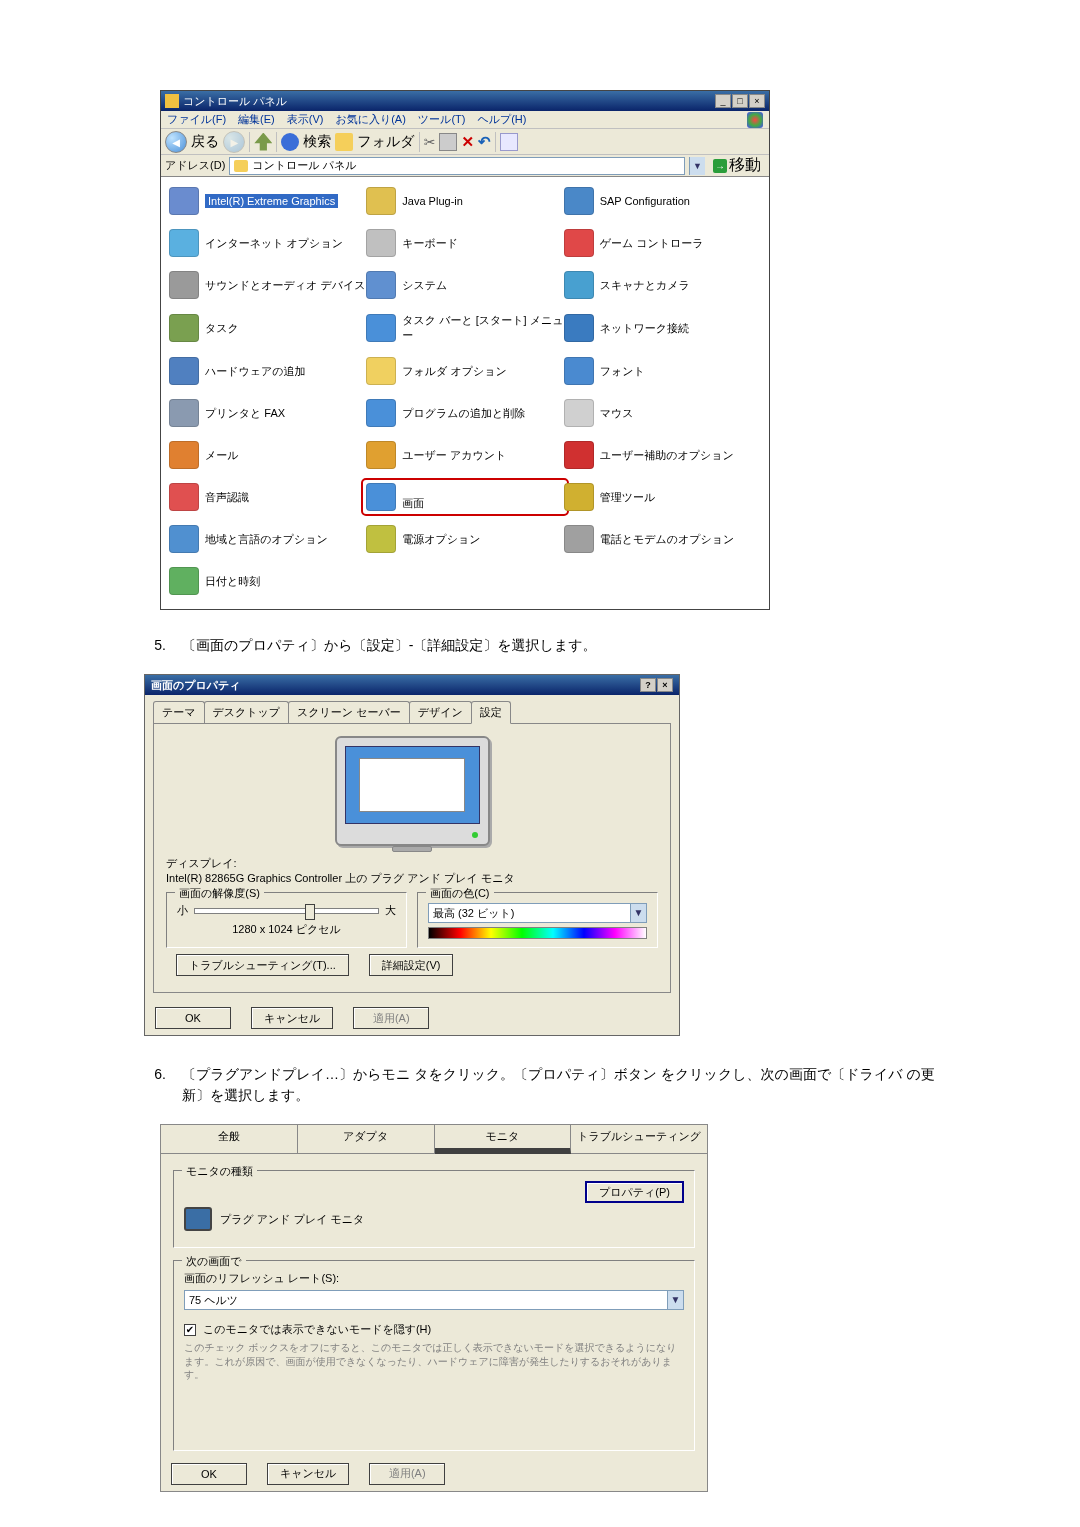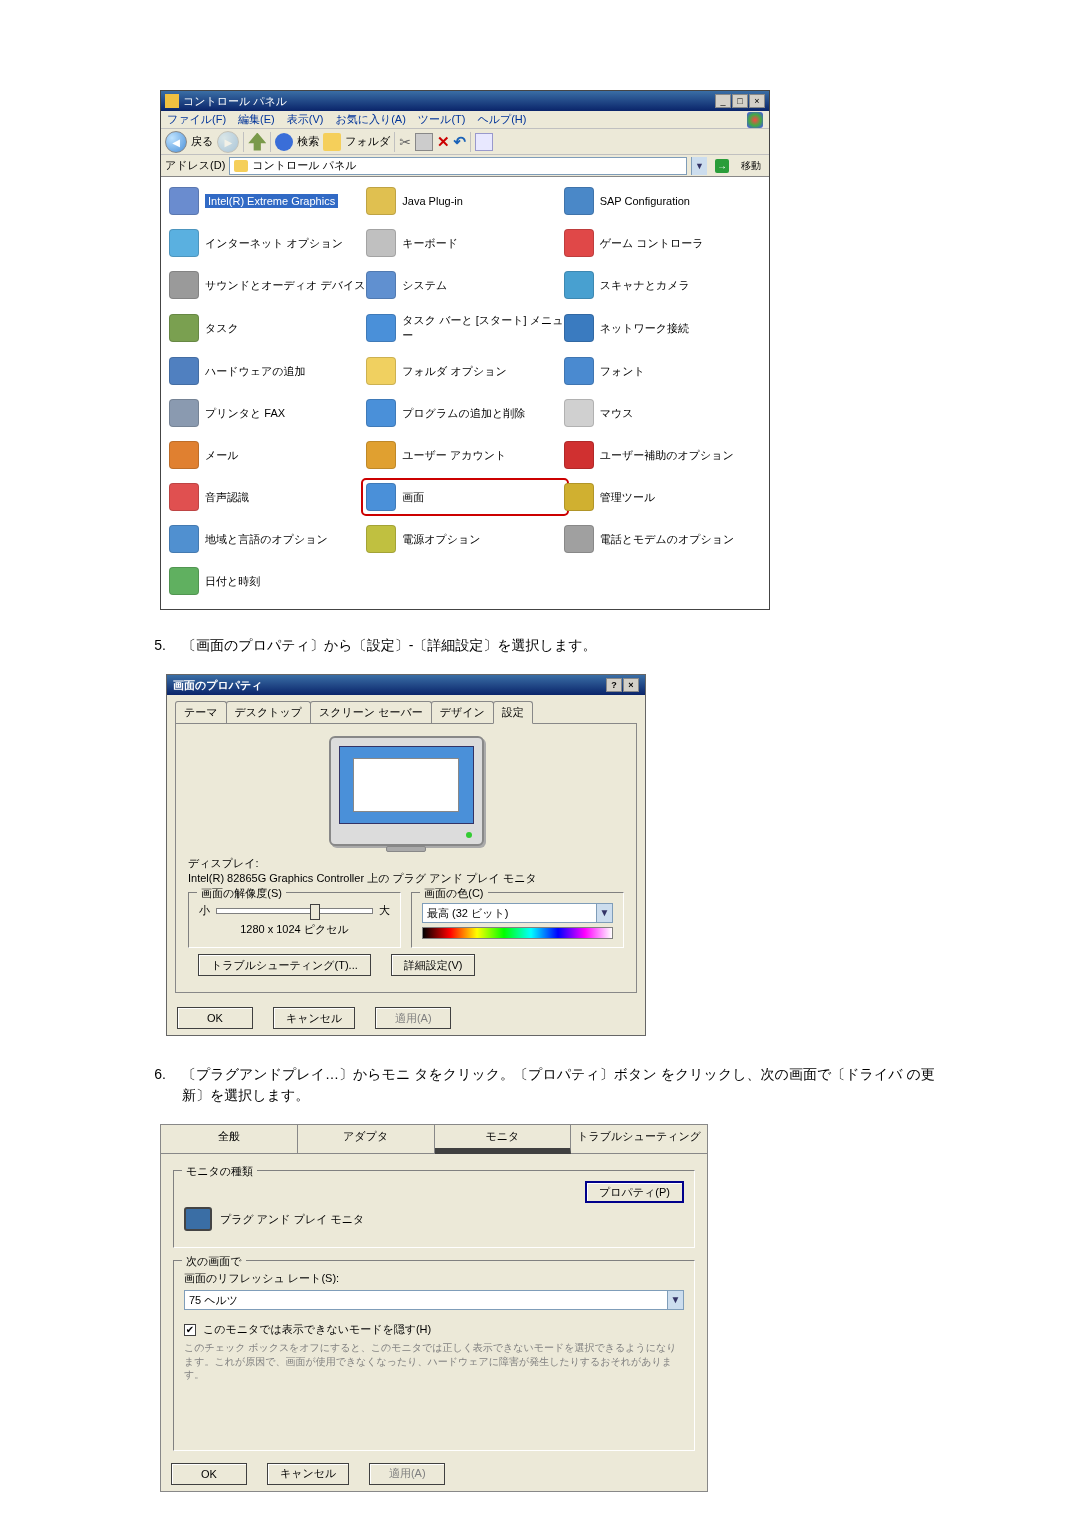--- a/index.html
+++ b/index.html
@@ -61,37 +61,37 @@
     width:18px; height:18px; display:inline-block;
   }
   .tb-up { background:#7a9a4a; clip-path: polygon(50% 0,100% 60%,70% 60%,70% 100%,30% 100%,30% 60%,0 60%);}
   .tb-search { background:#3a6ed8; border-radius:50%;}
   .tb-folder { background:#f5cf5a; border-radius:2px;}
   .tb-scis { color:#666; font-size:14px;}
   .tb-copy { background:#ccc; border:1px solid #888;}
   .tb-x { color:#c00; font-size:15px; font-weight:bold;}
   .tb-undo { color:#1a62b8; font-size:15px; font-weight:bold;}
   .tb-views { background:#e8e8ff; border:1px solid #99c;}
-  .tb-text { font-size:11px; color:#000; }
+  .tb-text { font-size:14px; color:#000; }
   .cp-addrbar {
     height:22px; background:#ece9d8; display:flex; align-items:center;
     padding:0 4px; gap:4px; font-size:11px; border-bottom:1px solid #888;
   }
   .cp-addrbar .addr-input {
     flex:1; background:#fff; border:1px solid #7f9db9; height:18px;
     display:flex; align-items:center; padding:0 4px; gap:4px;
   }
   .cp-addrbar .addr-folder { width:14px; height:12px; background:#f5cf5a; border-radius:2px;}
   .cp-addrbar .addr-drop {
     width:16px; height:18px; background:#cde; border-left:1px solid #7f9db9;
     text-align:center; font-size:9px; line-height:18px; color:#336;
   }
   .cp-go {
-    height:18px; display:flex; align-items:center; gap:12px;
-    background:#ece9d8; padding:0 4px; font-size:10px;
+    height:18px; display:flex; align-items:center; gap:2px;
+    background:#ece9d8; padding:0 4px; font-size:16px;
   }
   .cp-go .go-ico { width:14px; height:14px; background:#2a9d3a; border-radius:2px;
     display:flex; align-items:center; justify-content:center;}
   .cp-go .go-ico::after { content:"→"; color:#fff; font-size:10px;}
   .cp-body {
     background:#fff; padding:10px 8px 14px 8px;
     display:grid; grid-template-columns: repeat(3, 1fr);
     row-gap:14px;
   }
   .cpl {
@@ -100,34 +100,34 @@
   }
   .cpl .cpl-ico {
     width:30px; height:28px; border-radius:4px; flex-shrink:0;
     border:1px solid rgba(0,0,0,0.15);
   }
   .cpl.selected .lbl {
     background:#316ac5; color:#fff; padding:1px 3px;
   }
   .cpl.highlight {
     outline:2px solid #c00; outline-offset:1px; border-radius:2px;
-    padding:2px; margin:-2px;
+    padding:2px; margin:-2px;align-items:flex-end;
   }
 
   
   .step {
     display:flex; gap:16px; font-size:14px; line-height:1.5;
     margin-bottom:18px;
   }
   .step .num { width:36px; text-align:right; flex-shrink:0;}
   .step .txt { flex:1; }
 
   
   .dlg {
-    width:480px; margin-left:36px; margin-bottom:28px;
+    width:536px; margin-left:14px; margin-bottom:28px;
     border:1px solid #666; background:#ece9d8;
   }
   .dlg-titlebar {
     height:20px; background: linear-gradient(#3a6ea5,#0a246a);
     color:#fff; display:flex; align-items:center;
     font-size:11px; font-weight:bold; padding:0 6px;
   }
   .dlg-titlebar .tb-buttons { margin-left:auto; display:flex; gap:1px;}
   .dlg-titlebar .tb-btn {
     width:16px; height:14px; background:#d4d0c8; border:1px solid #888;

